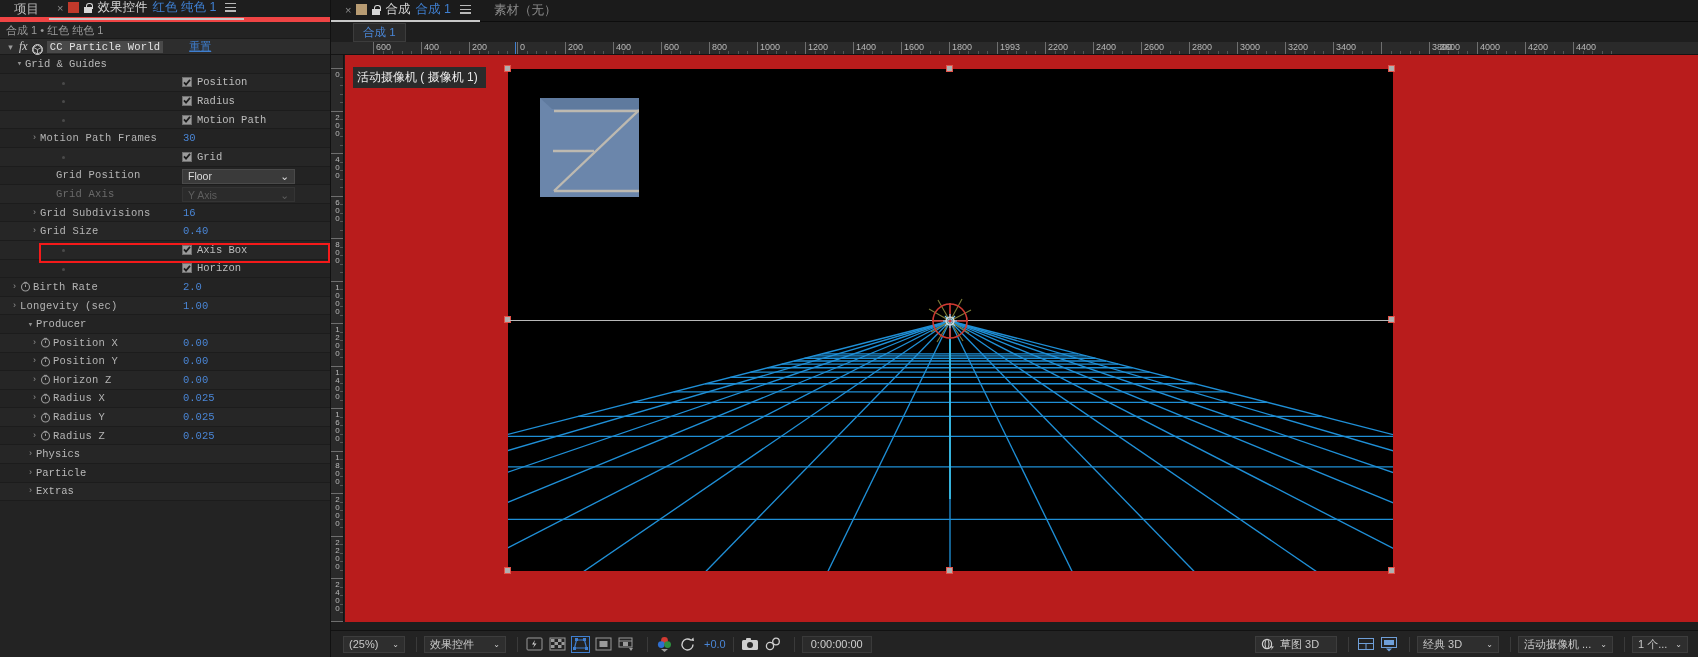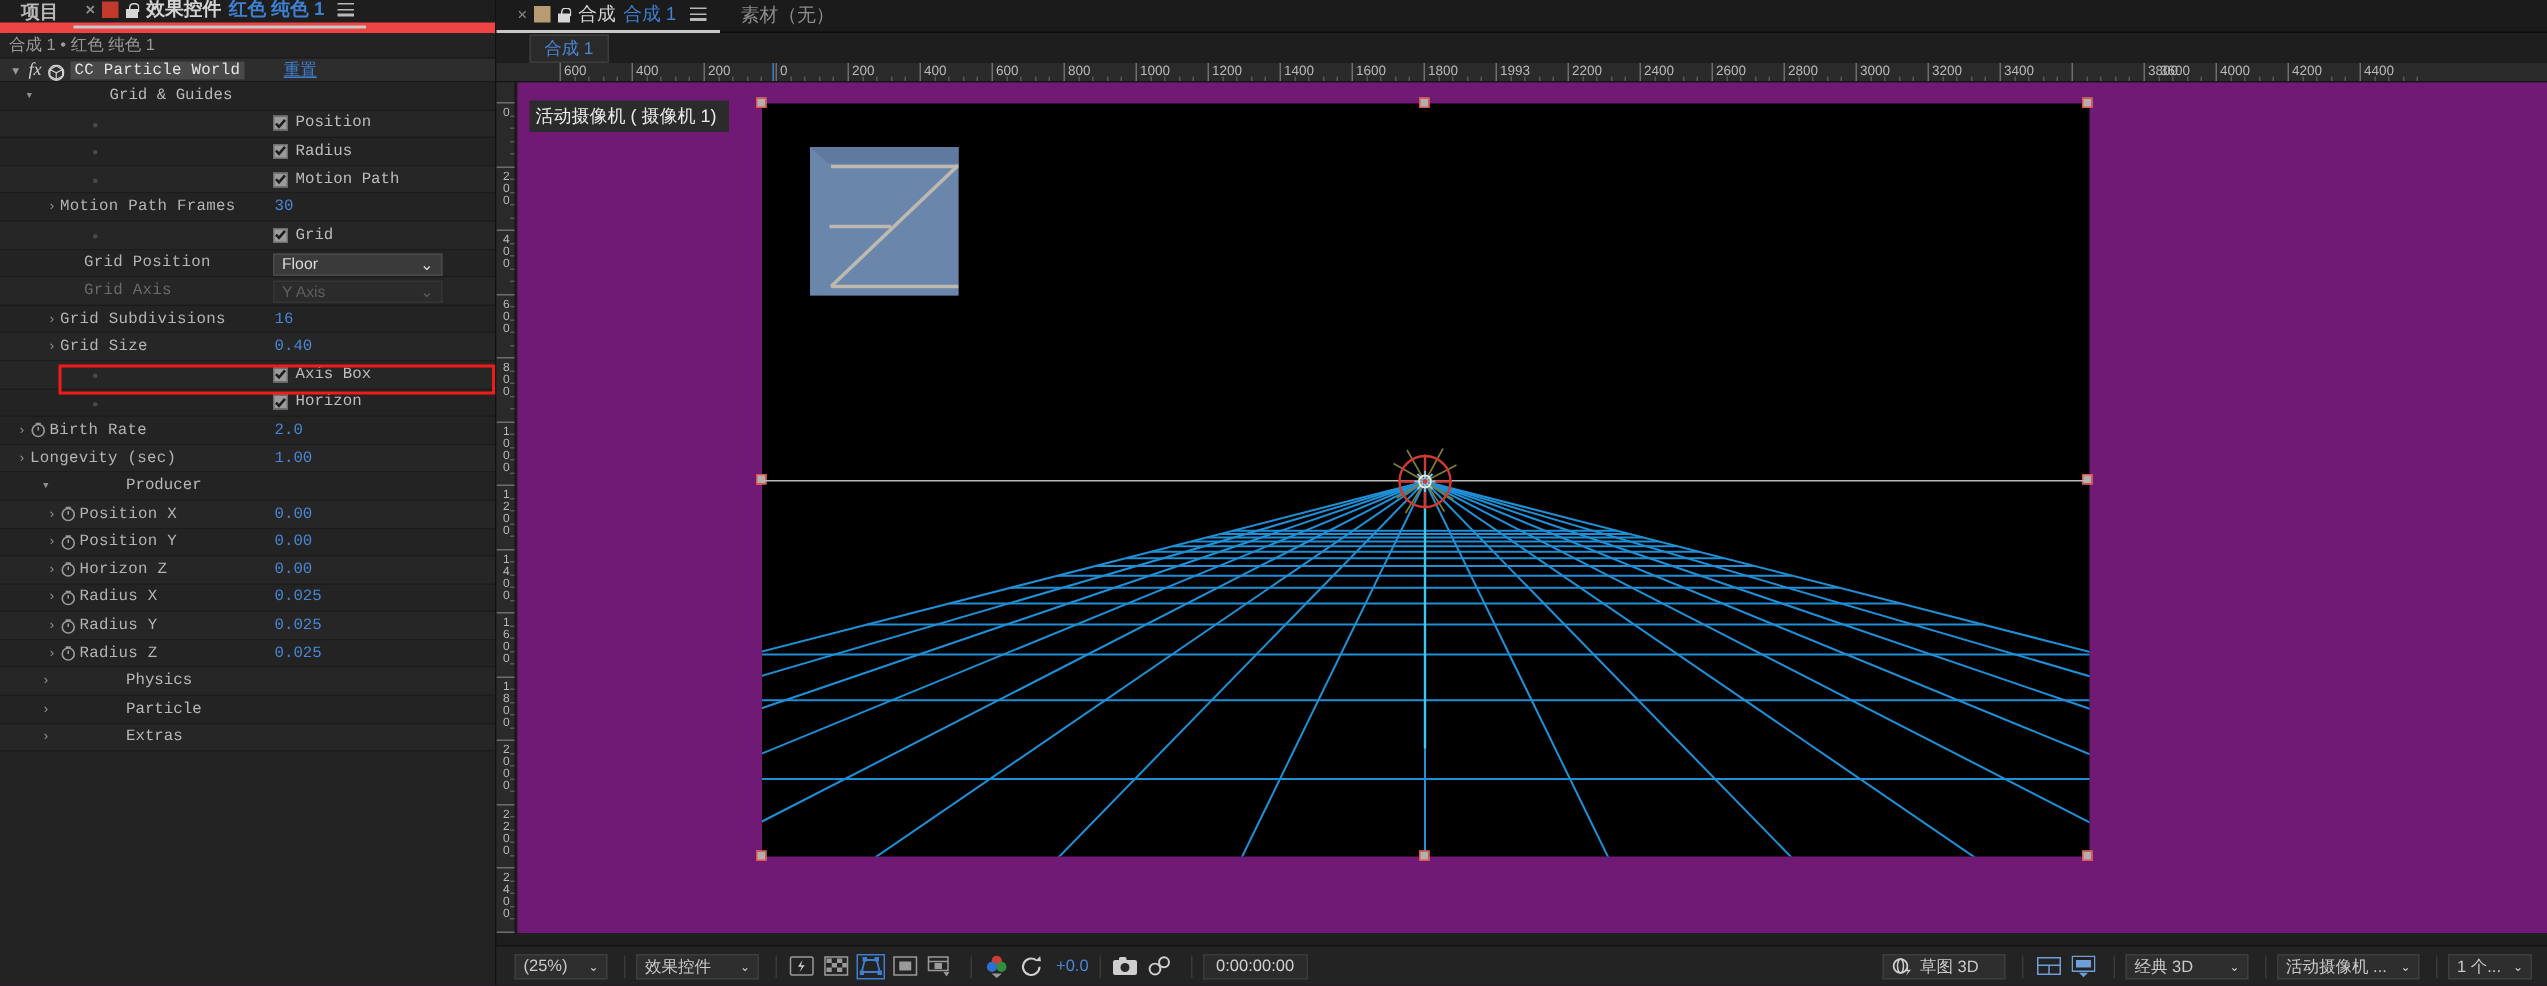--- a/index.html
+++ b/index.html
@@ -12,21 +12,21 @@
   }
   #app{ position:relative; width:1698px; height:657px; }
 
   
   #left-panel{
     position:absolute; left:0; top:0; width:331px; height:657px;
     background:#232323; border-right:1px solid #111;
   }
   .panel-tabbar{
     height:22px; background:#1e1e1e; display:flex; align-items:center;
-    border-bottom:7px solid #ef4444; position:relative;font-weight:bold;
+    border-bottom:5px solid #ef4444; position:relative;
   }
   .tab-proj{
     color:#b8b8b8; font-size:12.5px; padding:0 10px 0 14px; line-height:22px;
   }
   .tab-active-wrap{
     display:flex; align-items:center; gap:5px; height:22px; padding:0 8px;
     border-bottom:2px solid #c8c8c8;
   }
   .tab-close{ color:#8d8d8d; font-size:11px; }
   .swatch-red{ width:11px; height:11px; background:#c0392b; display:inline-block; }
@@ -100,21 +100,21 @@
     position:absolute; left:182px; top:2px; width:113px; height:15px;
     background:#3a3a3a; border:1px solid #4a4a4a; display:flex; align-items:center;
     padding:0 5px; justify-content:space-between;
   }
   .dropdown span{ color:#dcdcdc; font-family:"Liberation Sans",sans-serif; font-size:10.5px; }
   .dropdown.dis{ background:#2b2b2b; border-color:#343434; }
   .dropdown.dis span{ color:#5e5e5e; }
   .dd-arrow{ color:#cfcfcf; font-size:8px; }
   .dd-arrow.dis{ color:#555; }
   .dot{ width:3px; height:3px; background:#4a4a4a; border-radius:50%; position:absolute; left:62px; top:8px;}
-  .group-name{ color:#b9b9b9; font-family:"Liberation Mono", monospace; font-size:10.5px;margin-left:48px; }
+  .group-name{ color:#b9b9b9; font-family:"Liberation Mono", monospace; font-size:10.5px; }
 
   #red-highlight{
     position:absolute; left:39px; top:243px; width:291px; height:20px;
     border:2px solid #f41a1a; pointer-events:none; z-index:20;
   }
 
   
   #viewer{
     position:absolute; left:331px; top:0; right:0; bottom:0; background:#1e1e1e;
   }
@@ -150,21 +150,21 @@
   }
   .vtick{ position:absolute; left:0; width:13px; height:1px; background:#6e6e6e; }
   .vtick.minor{ width:4px; left:9px; background:#565656; }
   .vlabel{
     position:absolute; left:1px; font-size:8px; color:#b9b9b9; width:11px;
     text-align:center; line-height:8px; font-family:"Liberation Sans",sans-serif;
   }
 
   #canvas-area{
     position:absolute; left:14px; top:55px; right:0; bottom:35px;
-    background:#701a75; overflow:hidden;padding-left:40px;
+    background:#b91c1c; overflow:hidden;padding-left:40px;
   }
   #comp-frame{
     position:absolute; left:163px; top:14px; width:885px; height:502px;
     background:#000;
   }
   .handle{
     position:absolute; width:7px; height:7px; background:#b0b0b0; border:1px solid #e4534a;
   }
   .cam-label{
     position:absolute; left:8px; top:12px; color:#eaeaea; font-size:12px;

